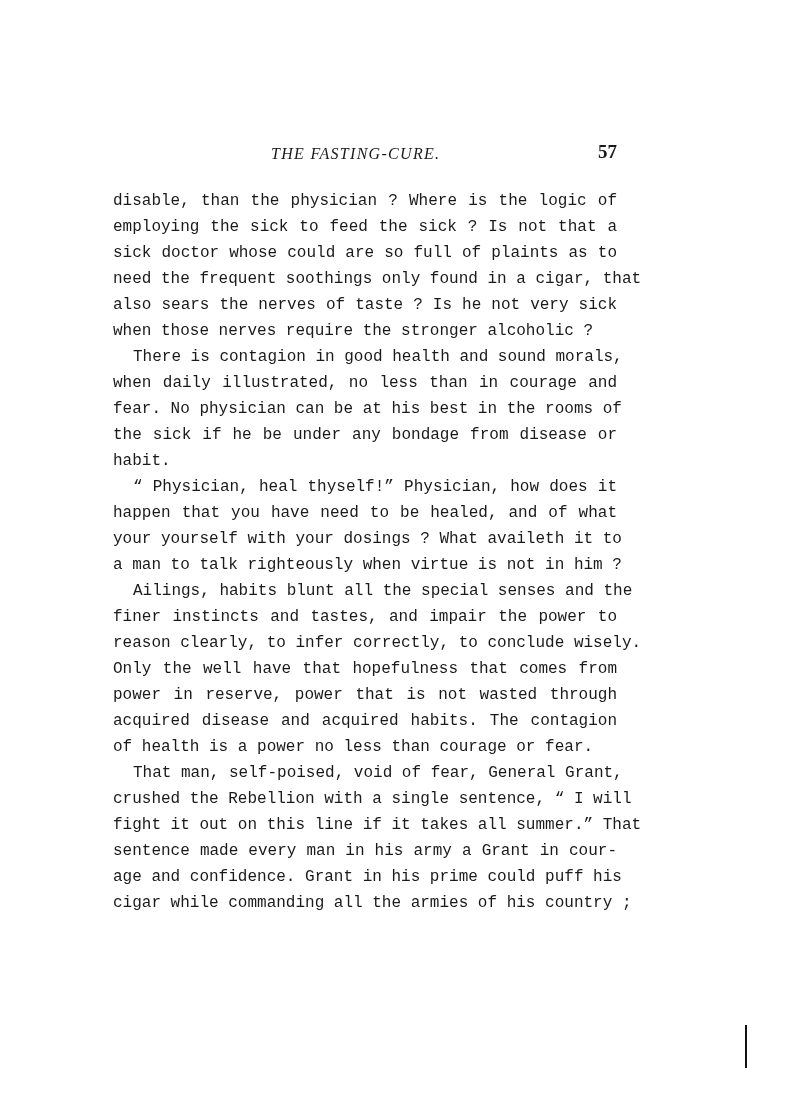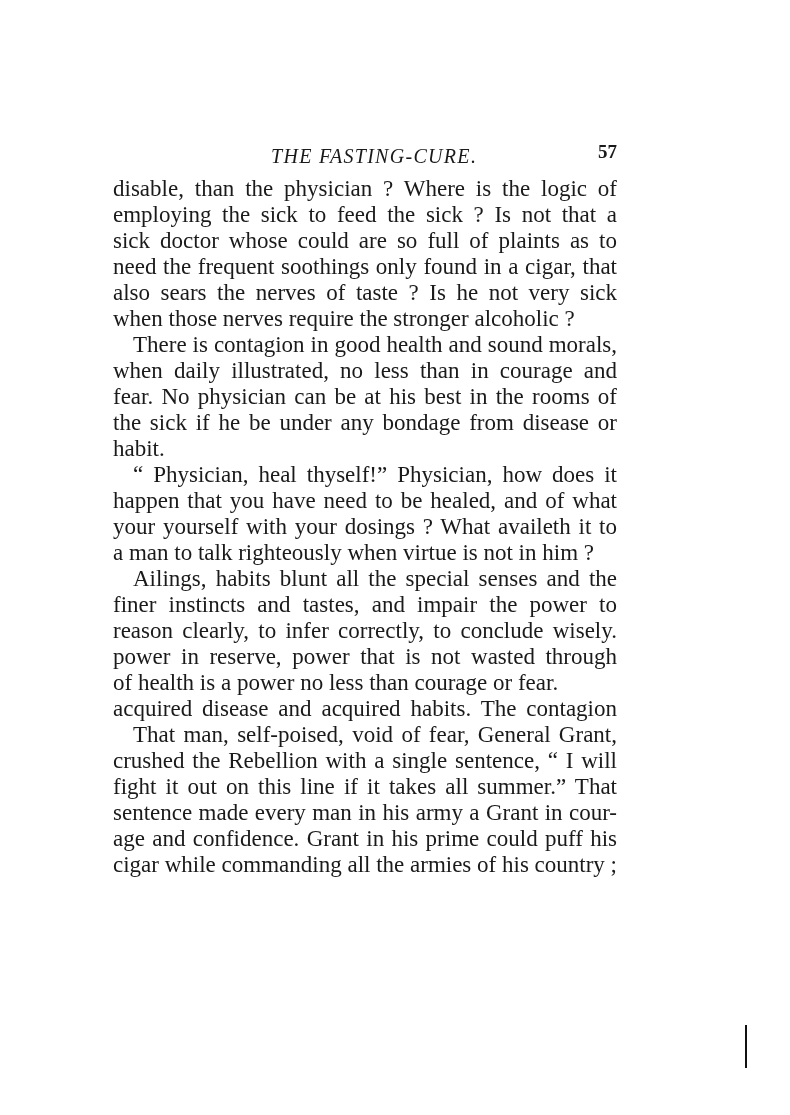--- a/index.html
+++ b/index.html
@@ -1,23 +1,23 @@
 <!DOCTYPE html>
 <html><head>
 <meta charset="utf-8">
 <style>
   html, body { margin:0; padding:0; background:#ffffff; }
   body { width:790px; height:1115px; position:relative; overflow:hidden;
          font-family:"Liberation Serif","DejaVu Serif",serif; color:#1a1a1a; }
   .header { position:absolute; top:143px; left:113px; width:504px; height:28px; }
   .running-title { position:absolute; left:158px; top:2px; font-style:italic;
-         font-size:20px; letter-spacing:1.3px; }
+         font-size:16px; letter-spacing:1.3px; }
   .page-number { position:absolute; right:0; top:-2px; font-size:19px; font-weight:bold; }
-  .body-text { position:absolute; top:176px; left:113px; width:504px;
-         font-size:23px; line-height:26px; }
+  .body-text { position:absolute; top:188px; left:113px; width:504px;
+         font-size:16px; line-height:26px;font-family:Liberation Mono, monospace; }
   .line { display:block; height:26px; white-space:nowrap; text-align:justify;
           text-align-last:justify; }
   .line.last { text-align-last:left; }
   .line.indent { padding-left:20px; }
   .margin-mark { position:absolute; left:745px; top:1025px; width:2px; height:43px;
           background:#111; }
 </style>
 </head>
 <body>
 
@@ -38,23 +38,24 @@
     <span class="line">fear.  No physician can be at his best in the rooms of</span>
     <span class="line">the sick if he be under any bondage from disease or</span>
     <span class="line last">habit.</span>
     <span class="line indent">“ Physician, heal thyself!”  Physician, how does it</span>
     <span class="line">happen that you have need to be healed, and of what</span>
     <span class="line">your yourself with your dosings ?  What availeth it to</span>
     <span class="line last">a man to talk righteously when virtue is not in him ?</span>
     <span class="line indent">Ailings, habits blunt all the special senses and the</span>
     <span class="line">finer instincts and tastes, and impair the power to</span>
     <span class="line">reason clearly, to infer correctly, to conclude wisely.</span>
+    <span class="line">Only the well have that hopefulness that comes from</span>
     <span class="line">power in reserve, power that is not wasted through</span>
+    <span class="line">acquired disease and acquired habits.  The contagion</span>
     <span class="line last">of health is a power no less than courage or fear.</span>
-    <span class="line">acquired disease and acquired habits.  The contagion</span>
     <span class="line indent">That man, self-poised, void of fear, General Grant,</span>
     <span class="line">crushed the Rebellion with a single sentence, “ I will</span>
     <span class="line">fight it out on this line if it takes all summer.”  That</span>
     <span class="line">sentence made every man in his army a Grant in cour-</span>
     <span class="line">age and confidence.  Grant in his prime could puff his</span>
     <span class="line">cigar while commanding all the armies of his country ;</span>
   </div>
 
 <div class="margin-mark"></div>
 

